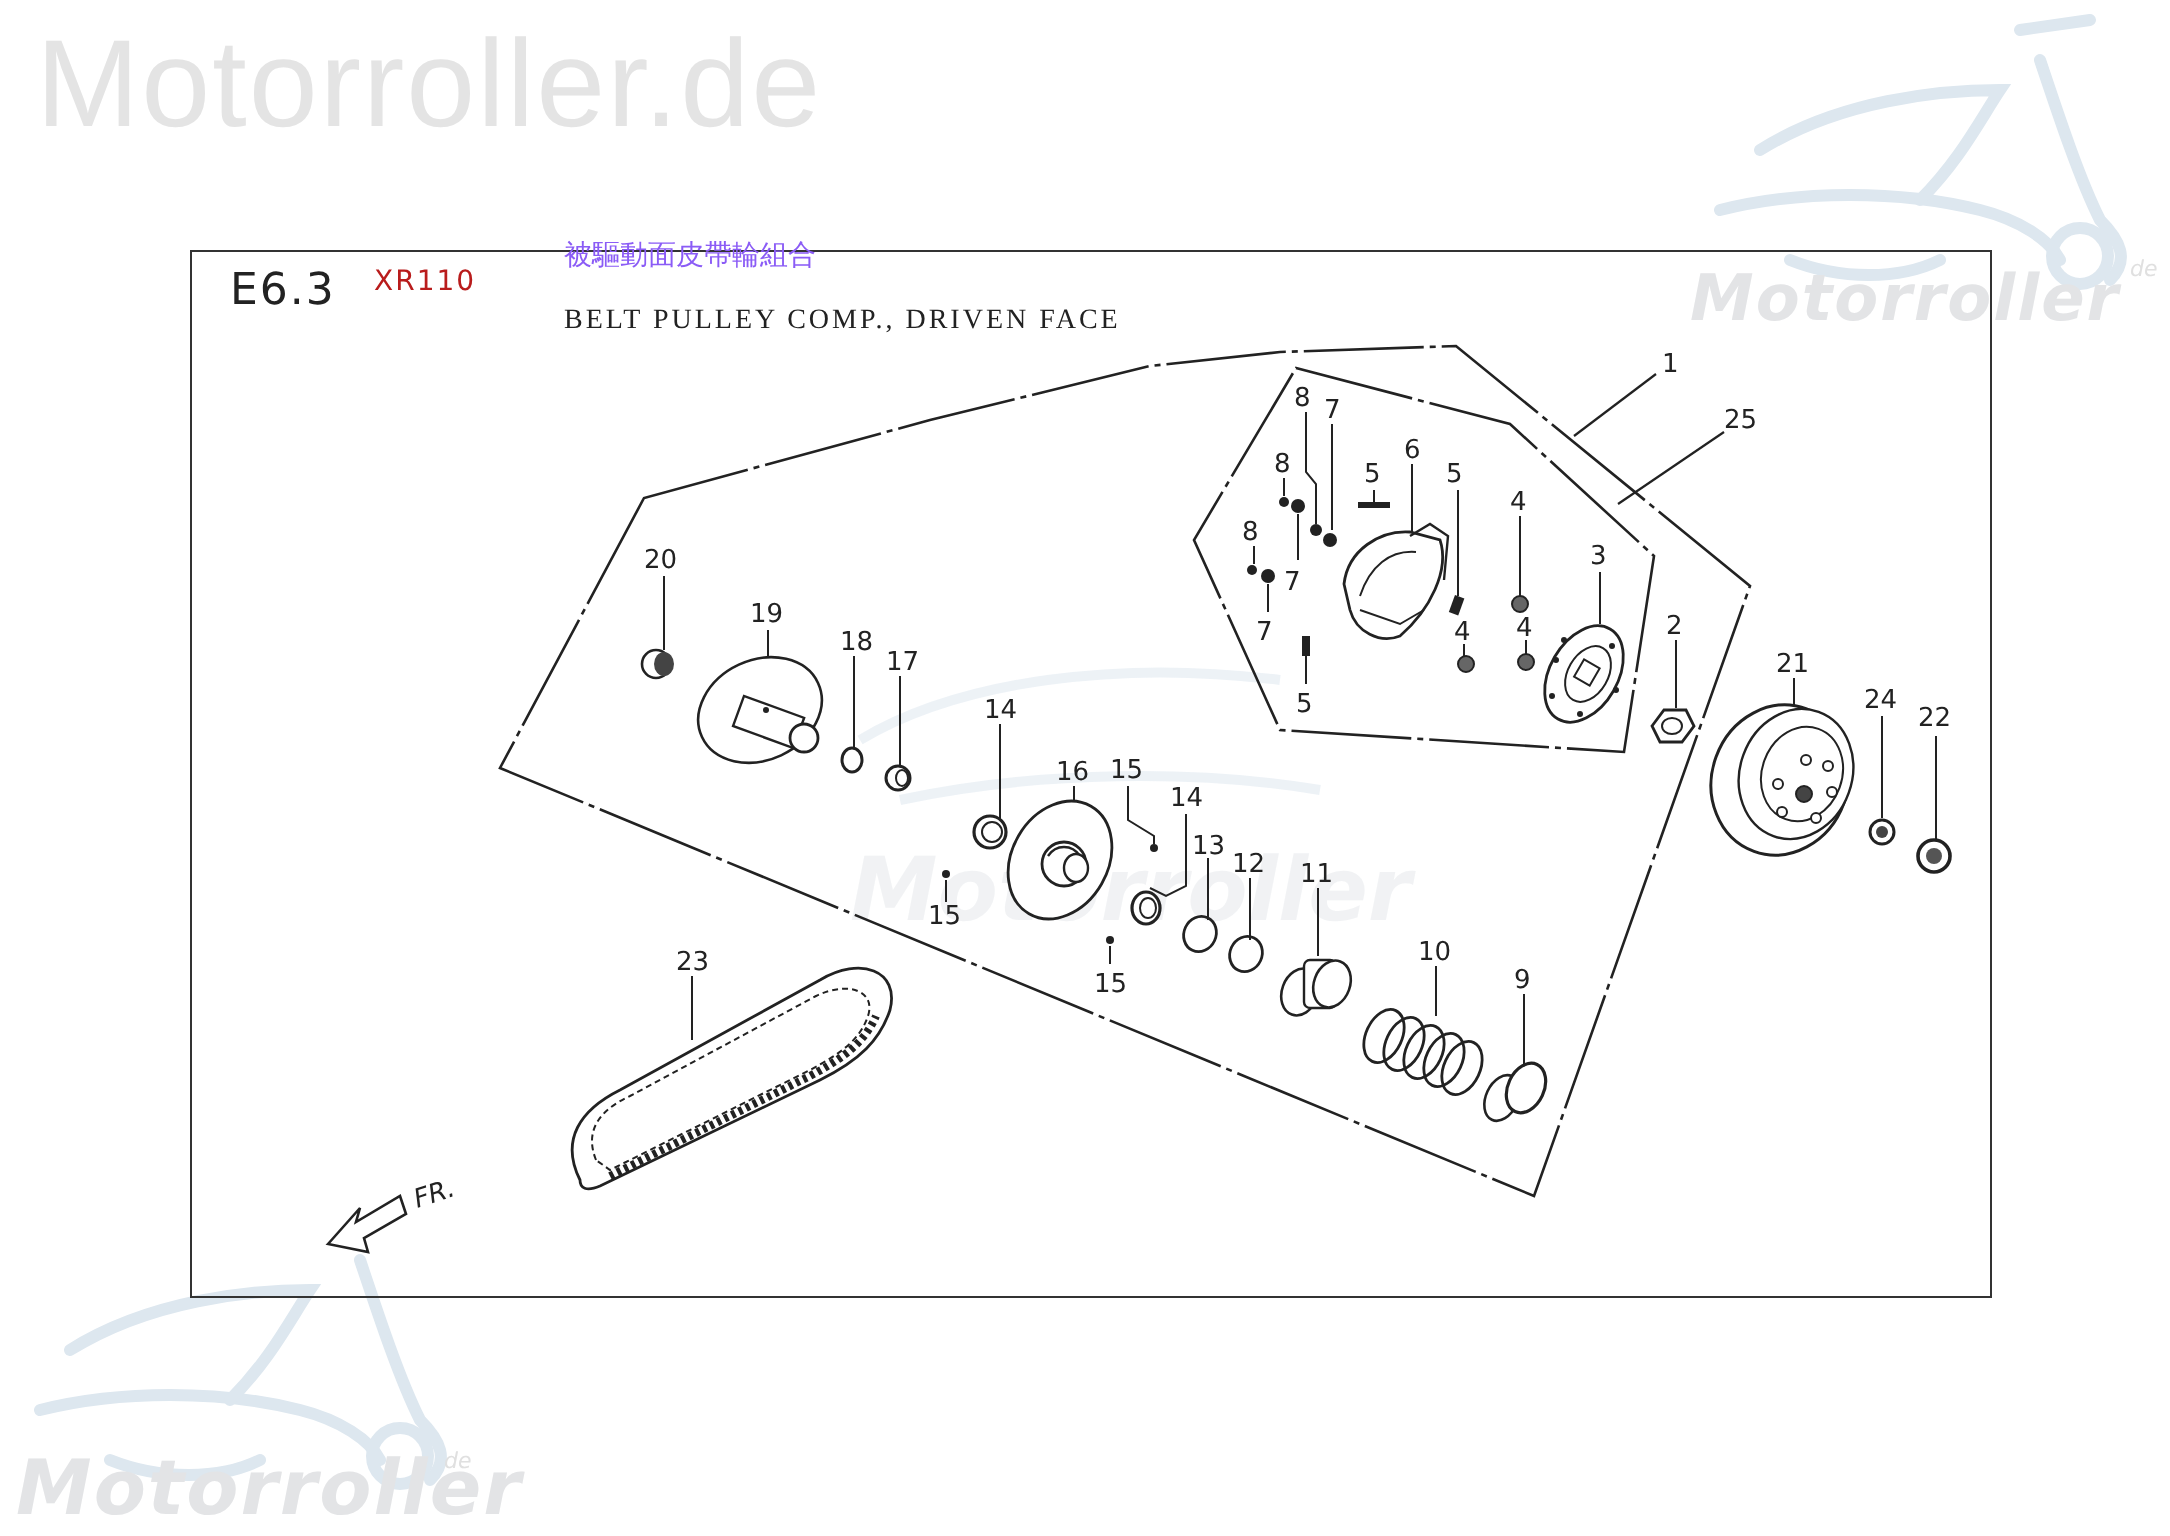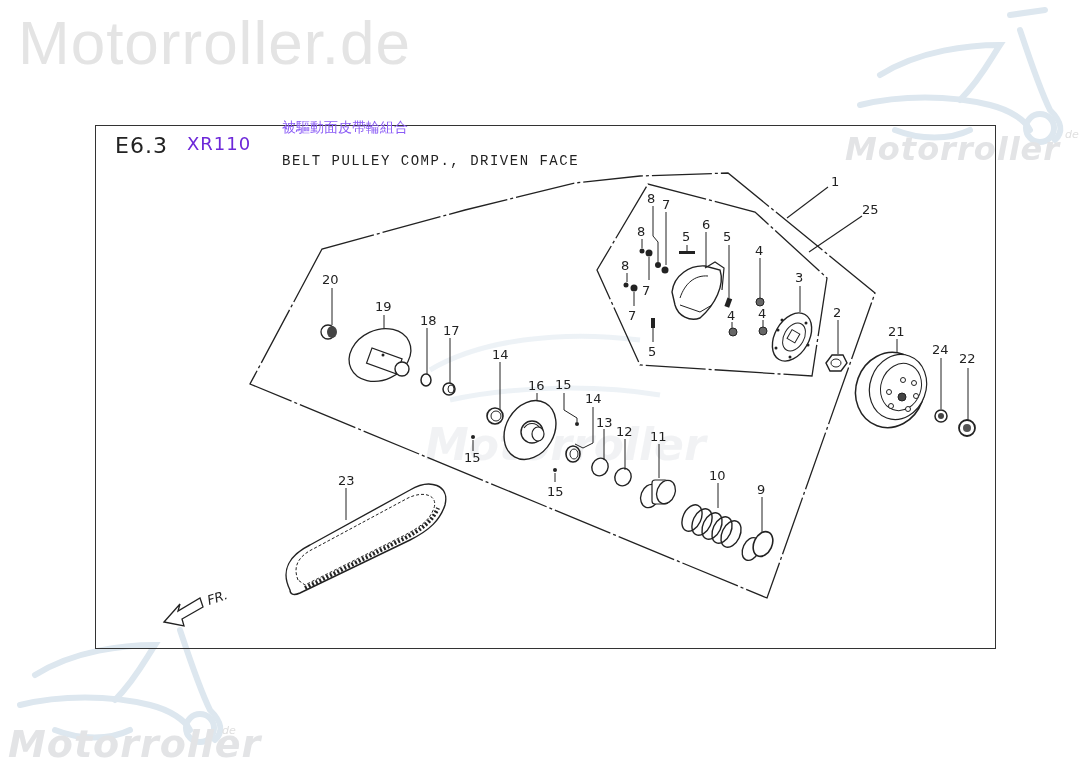--- a/index.html
+++ b/index.html
@@ -3,23 +3,23 @@
 <meta charset="utf-8">
 <style>
   html, body { margin:0; padding:0; }
   body { width:1085px; height:768px; background:#ffffff; position:relative; overflow:hidden; font-family:"DejaVu Sans", sans-serif; }
   .wm-top { position:absolute; left:18px; top:12px; font-family:Liberation Sans, sans-serif; font-size:62px; color:#e4e4e4; letter-spacing:1px; line-height:1; }
   .wm-logo { position:absolute; }
   .wm-logo .brand { position:absolute; font-family:"DejaVu Sans", sans-serif; font-weight:bold; font-style:italic; color:#e3e4e6; letter-spacing:1px; }
   .wm-logo .de { position:absolute; font-style:italic; font-size:11px; color:#e0e0e0; }
   .frame { position:absolute; left:95px; top:125px; width:901px; height:524px; border:1.5px solid #333; box-sizing:border-box; }
   .title-code { position:absolute; left:115px; top:133px; font-family:"DejaVu Sans", sans-serif; font-size:22px; color:#222; letter-spacing:1px; }
-  .title-model { position:absolute; left:187px; top:133px; font-family:"DejaVu Sans", sans-serif; font-size:18px; color:#6d28d9; letter-spacing:1px; }
+  .title-model { position:absolute; left:187px; top:133px; font-family:"DejaVu Sans", sans-serif; font-size:14px; color:#b91c1c; letter-spacing:1px; }
   .title-cn { position:absolute; left:282px; top:119px; font-size:14px; color:#8b5cf6;text-align:right; }
-  .title-en { position:absolute; left:282px; top:153px; font-family:Liberation Mono, monospace; font-size:14px; color:#222; letter-spacing:1.5px; }
+  .title-en { position:absolute; left:282px; top:153px; font-family:Liberation Serif, serif; font-size:14px; color:#222; letter-spacing:1.5px; }
   svg.diagram { position:absolute; left:0; top:0; }
   .lbl { font-family:"DejaVu Sans", sans-serif; font-size:13px; fill:#222; }
   .fr { position:absolute; left:207px; top:590px; font-family:"DejaVu Sans", sans-serif; font-size:13px; color:#222; font-style:italic; transform:rotate(-18deg); }
 </style>
 </head>
 <body>
 
 <div class="wm-top">Motorroller.de</div>
 
 <div class="wm-logo" style="left:840px;top:0;width:245px;height:170px;">

